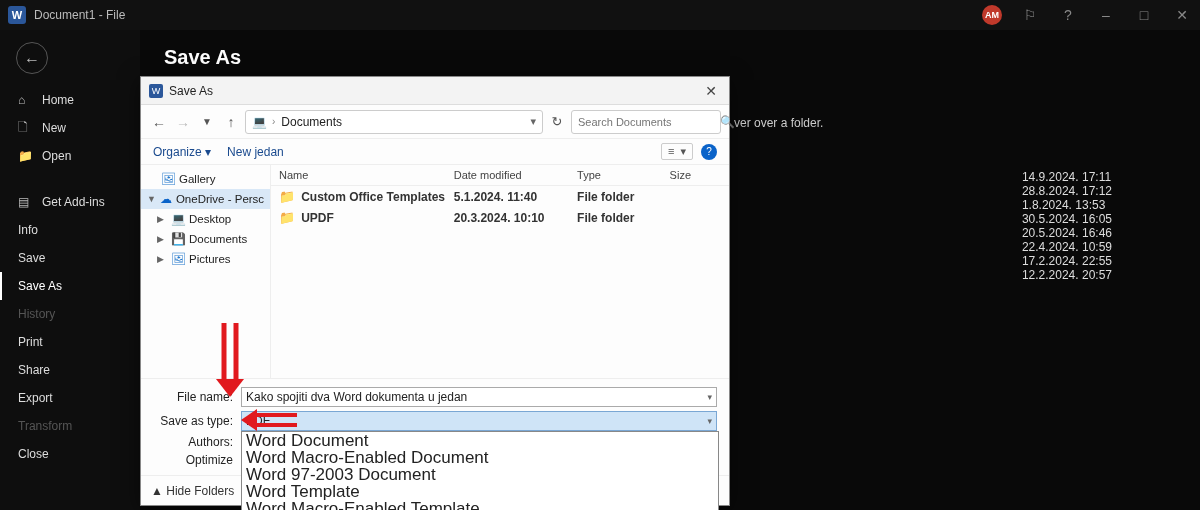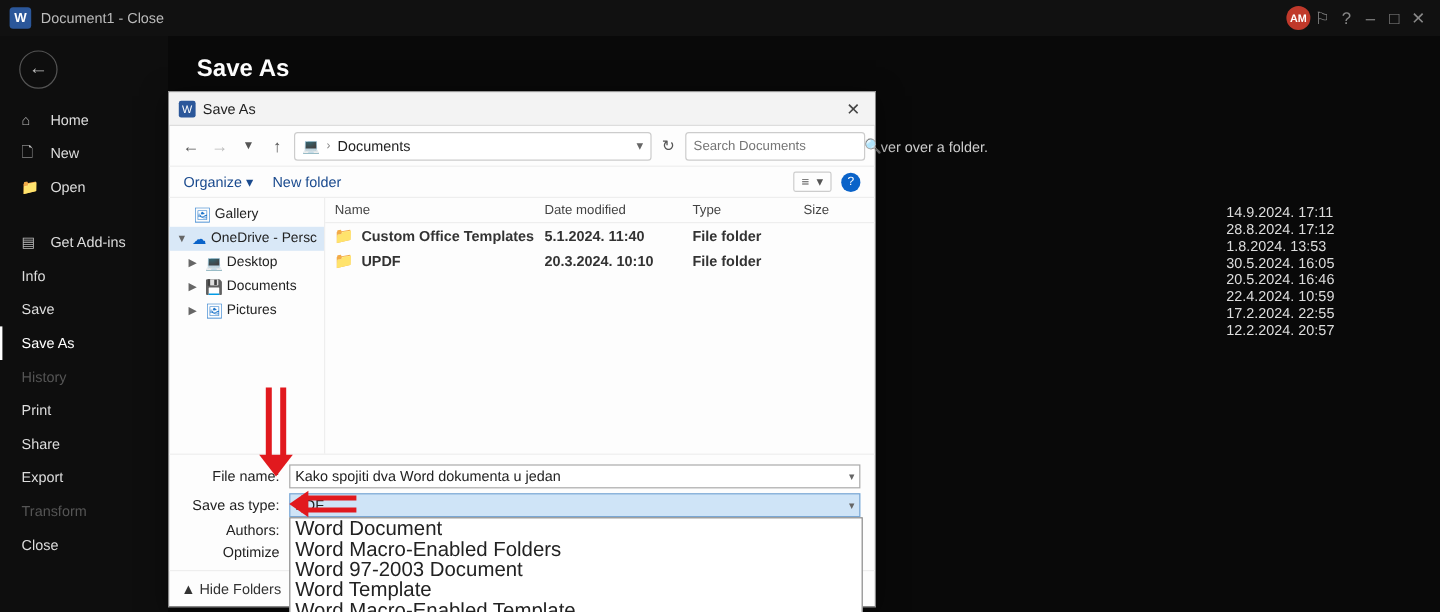--- a/index.html
+++ b/index.html
@@ -2,21 +2,21 @@
 <html><head>
 <meta charset="utf-8">
 <style>
 * { box-sizing: border-box; margin: 0; padding: 0; font-family: "Segoe UI", Arial, sans-serif; }
 body { background: #090909; width: 1200px; height: 510px; overflow: hidden; position: relative; color: #ddd; }
 
 .titlebar { height: 30px; display: flex; align-items: center; padding: 0 8px; background: #111; }
 .titlebar .left { display: flex; align-items: center; gap: 8px; }
 .titlebar .word-logo { width: 18px; height: 18px; background: #2b579a; border-radius: 3px; display:flex; align-items:center; justify-content:center; color:#fff; font-size:11px; font-weight:600;}
 .titlebar .title { font-size: 12px; color: #bbb; }
-.titlebar .right { margin-left: auto; display: flex; align-items: center; }
+.titlebar .right { margin-left: auto; display: flex; align-items: center; gap: 18px; }
 .titlebar .avatar { width: 20px; height: 20px; border-radius: 50%; background: #c0392b; display:flex; align-items:center; justify-content:center; font-size:9px; color:#fff; font-weight:600;}
 .titlebar .ctrl { color: #888; font-size: 14px; width: 20px; text-align:center; cursor:pointer; }
 
 .app-body { display: flex; height: calc(100% - 30px); }
 .sidebar { width: 140px; background: #0e0e0e; padding-top: 12px; }
 .sidebar .back-btn { width: 32px; height: 32px; margin-left: 16px; border:1px solid #555; border-radius:50%; display:flex; align-items:center; justify-content:center; color:#bbb; font-size:16px; cursor:pointer; margin-bottom: 12px;}
 .sidebar-item { display:flex; align-items:center; gap:10px; padding:6px 18px; font-size:12px; color:#ddd; cursor:pointer; height:28px;}
 .sidebar-item.dim { color:#555; }
 .sidebar-item.active { border-left:2px solid #fff; padding-left:16px; color:#fff;}
 .sidebar-item .icn { width:14px; display:inline-block; color:#bbb;}
@@ -92,21 +92,21 @@
 
 .arrow-down { position:absolute; left:69px; top:-60px; pointer-events:none;}
 .arrow-right { position:absolute; left:100px; top:28px; pointer-events:none;}
 </style>
 </head>
 <body>
 
 <div class="titlebar">
   <div class="left">
     <span class="word-logo">W</span>
-    <span class="title">Document1  -  Close</span>
+    <span class="title">Document1  -  File</span>
   </div>
   <div class="right">
     <span class="avatar">AM</span>
     <span class="ctrl">⚐</span>
     <span class="ctrl">?</span>
     <span class="ctrl">–</span>
     <span class="ctrl">□</span>
     <span class="ctrl">✕</span>
   </div>
 </div>
@@ -194,21 +194,21 @@
           <span class="dv">▾</span>
         </div>
         <span class="refresh">↻</span>
         <div class="search">
           <input placeholder="Search Documents" style="">
           <span class="sicn">🔍</span>
         </div>
       </div>
       <div class="dlg-tools">
         <span class="link"><span>Organize</span> ▾</span>
-        <span class="link">New folder</span>
+        <span class="link">New jedan</span>
         <div class="right">
           <span class="view-btn">≡ &nbsp;▾</span>
           <span class="help">?</span>
         </div>
       </div>
       <div class="dlg-body">
         <div class="tree">
           <div class="tree-item">
               <span class="exp"></span>
               <span class="ticn gallery-icn">🖼</span>
@@ -291,21 +291,21 @@
         </div>
         <div class="form-row">
           <label>Authors:</label>
         </div>
         <div class="form-row">
           <label>Optimize</label>
         </div>
 
         <div class="dropdown" id="type-dropdown">
             <div>Word Document</div>
-            <div>Word Macro-Enabled Folders</div>
+            <div>Word Macro-Enabled Document</div>
             <div>Word 97-2003 Document</div>
             <div>Word Template</div>
             <div>Word Macro-Enabled Template</div>
           </div>
       </div>
 
       <div class="dlg-footer">
         <span class="hf">▲ <span>Hide Folders</span></span>
       </div>
     </div>

